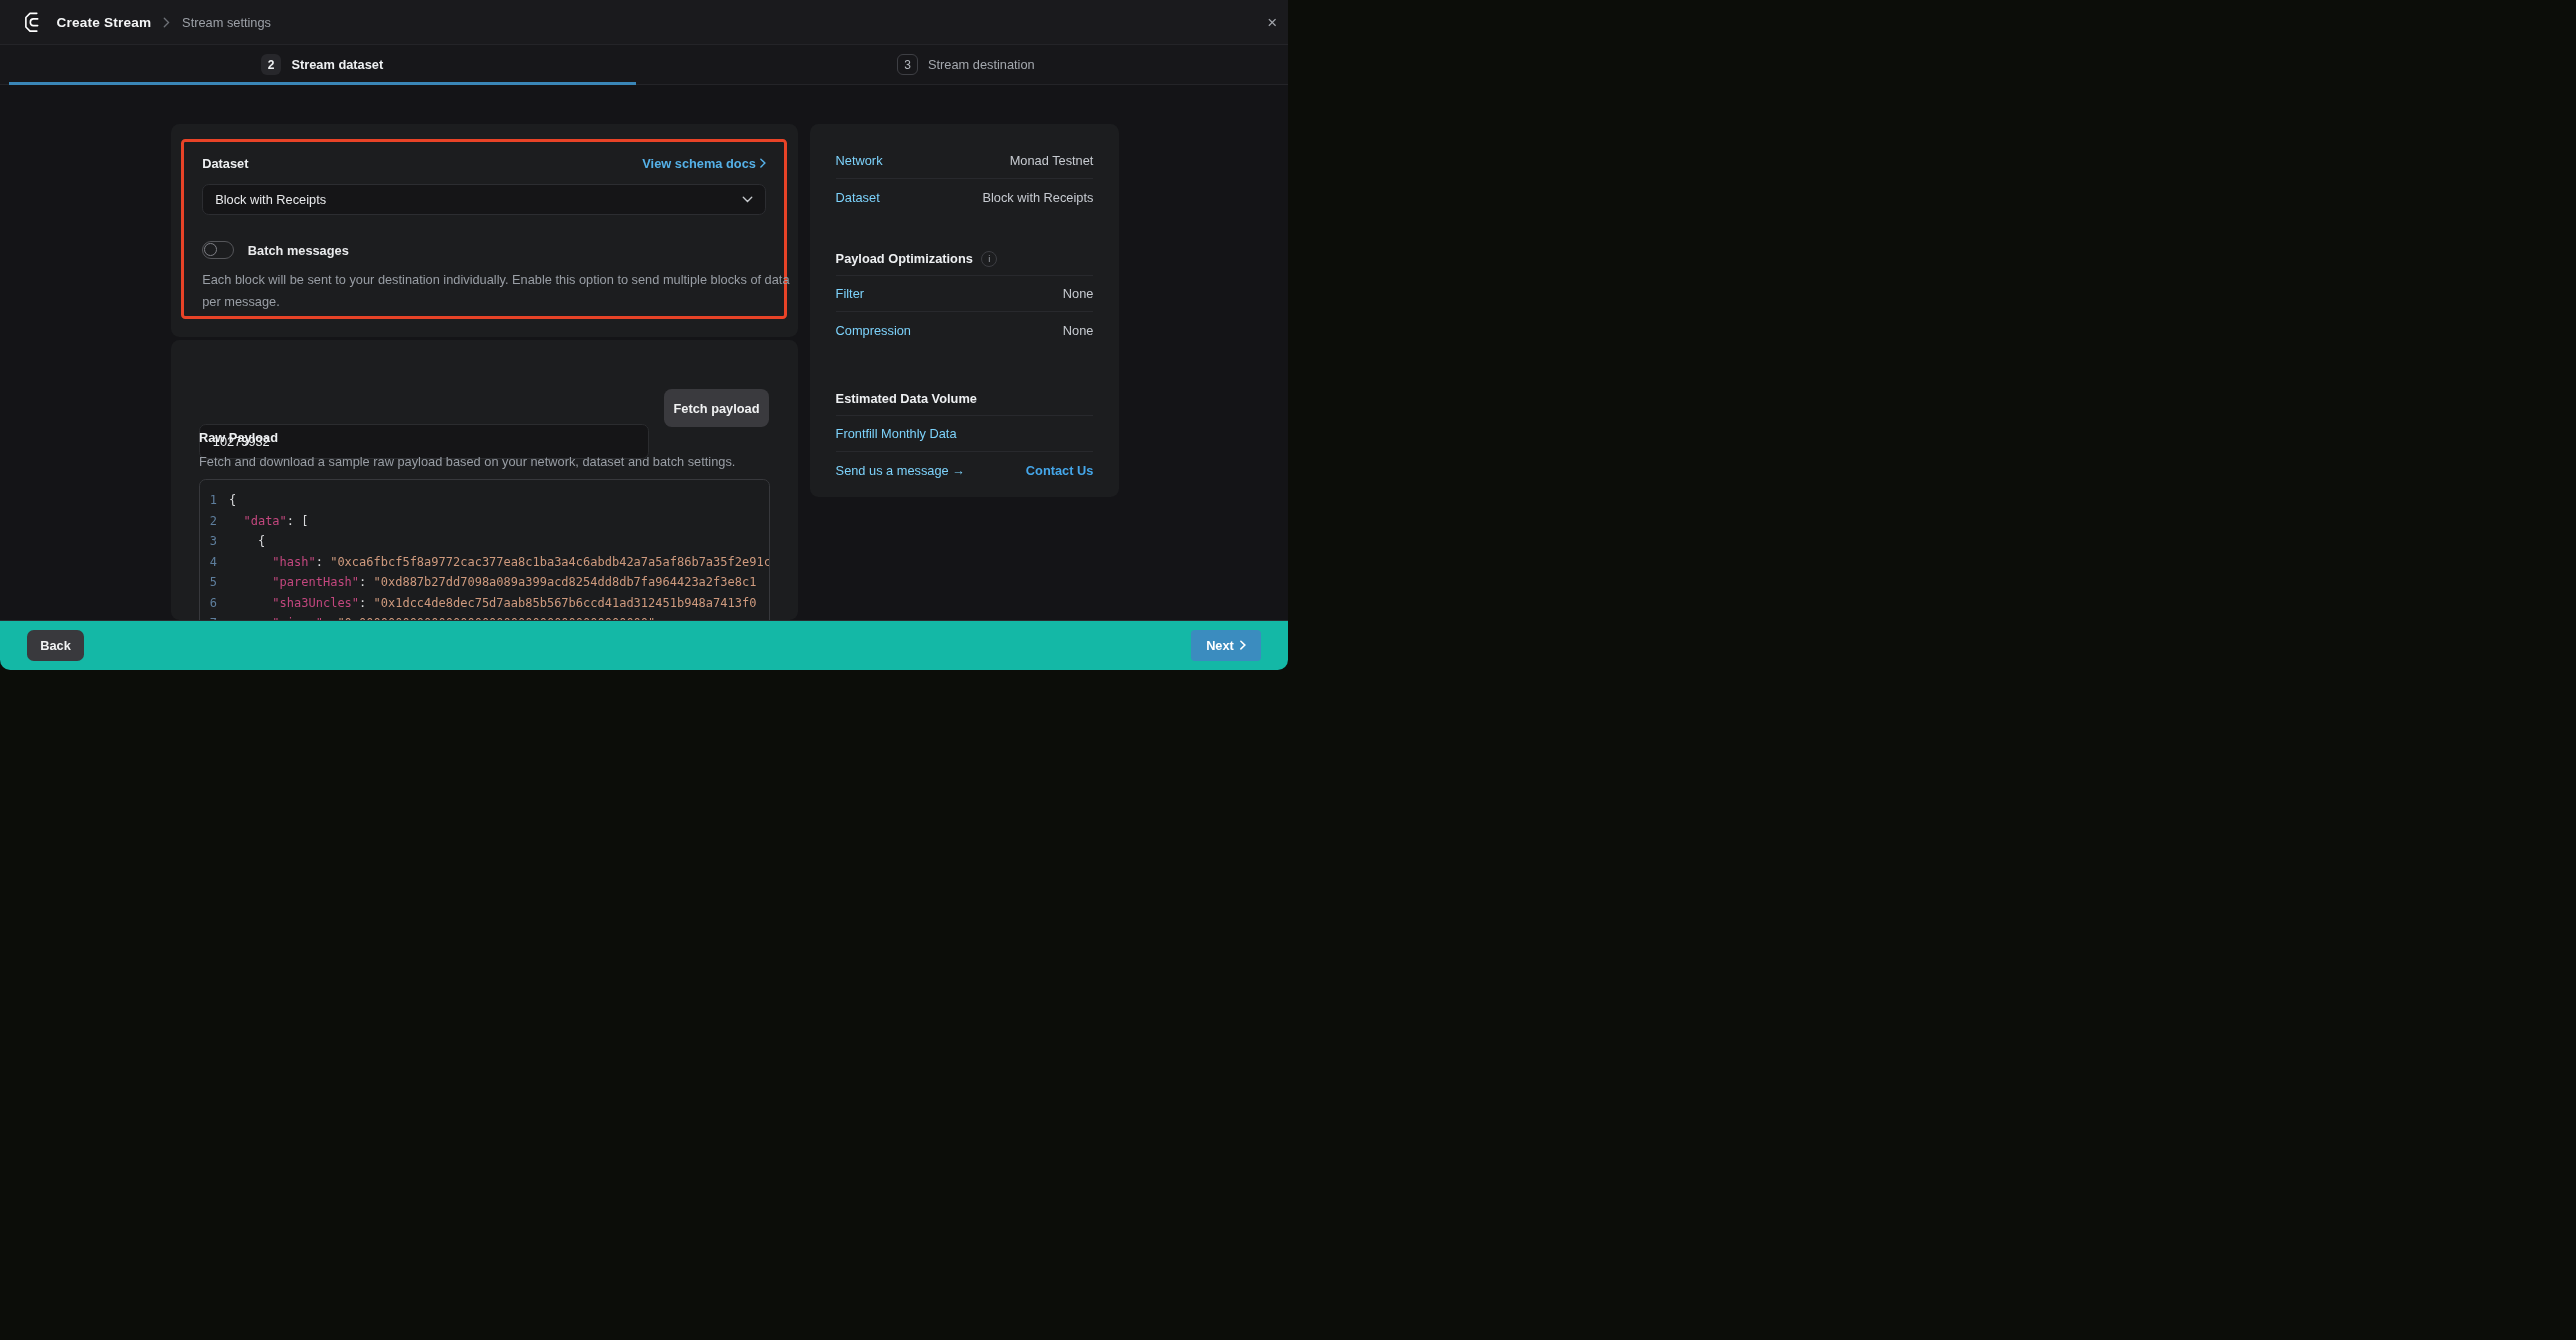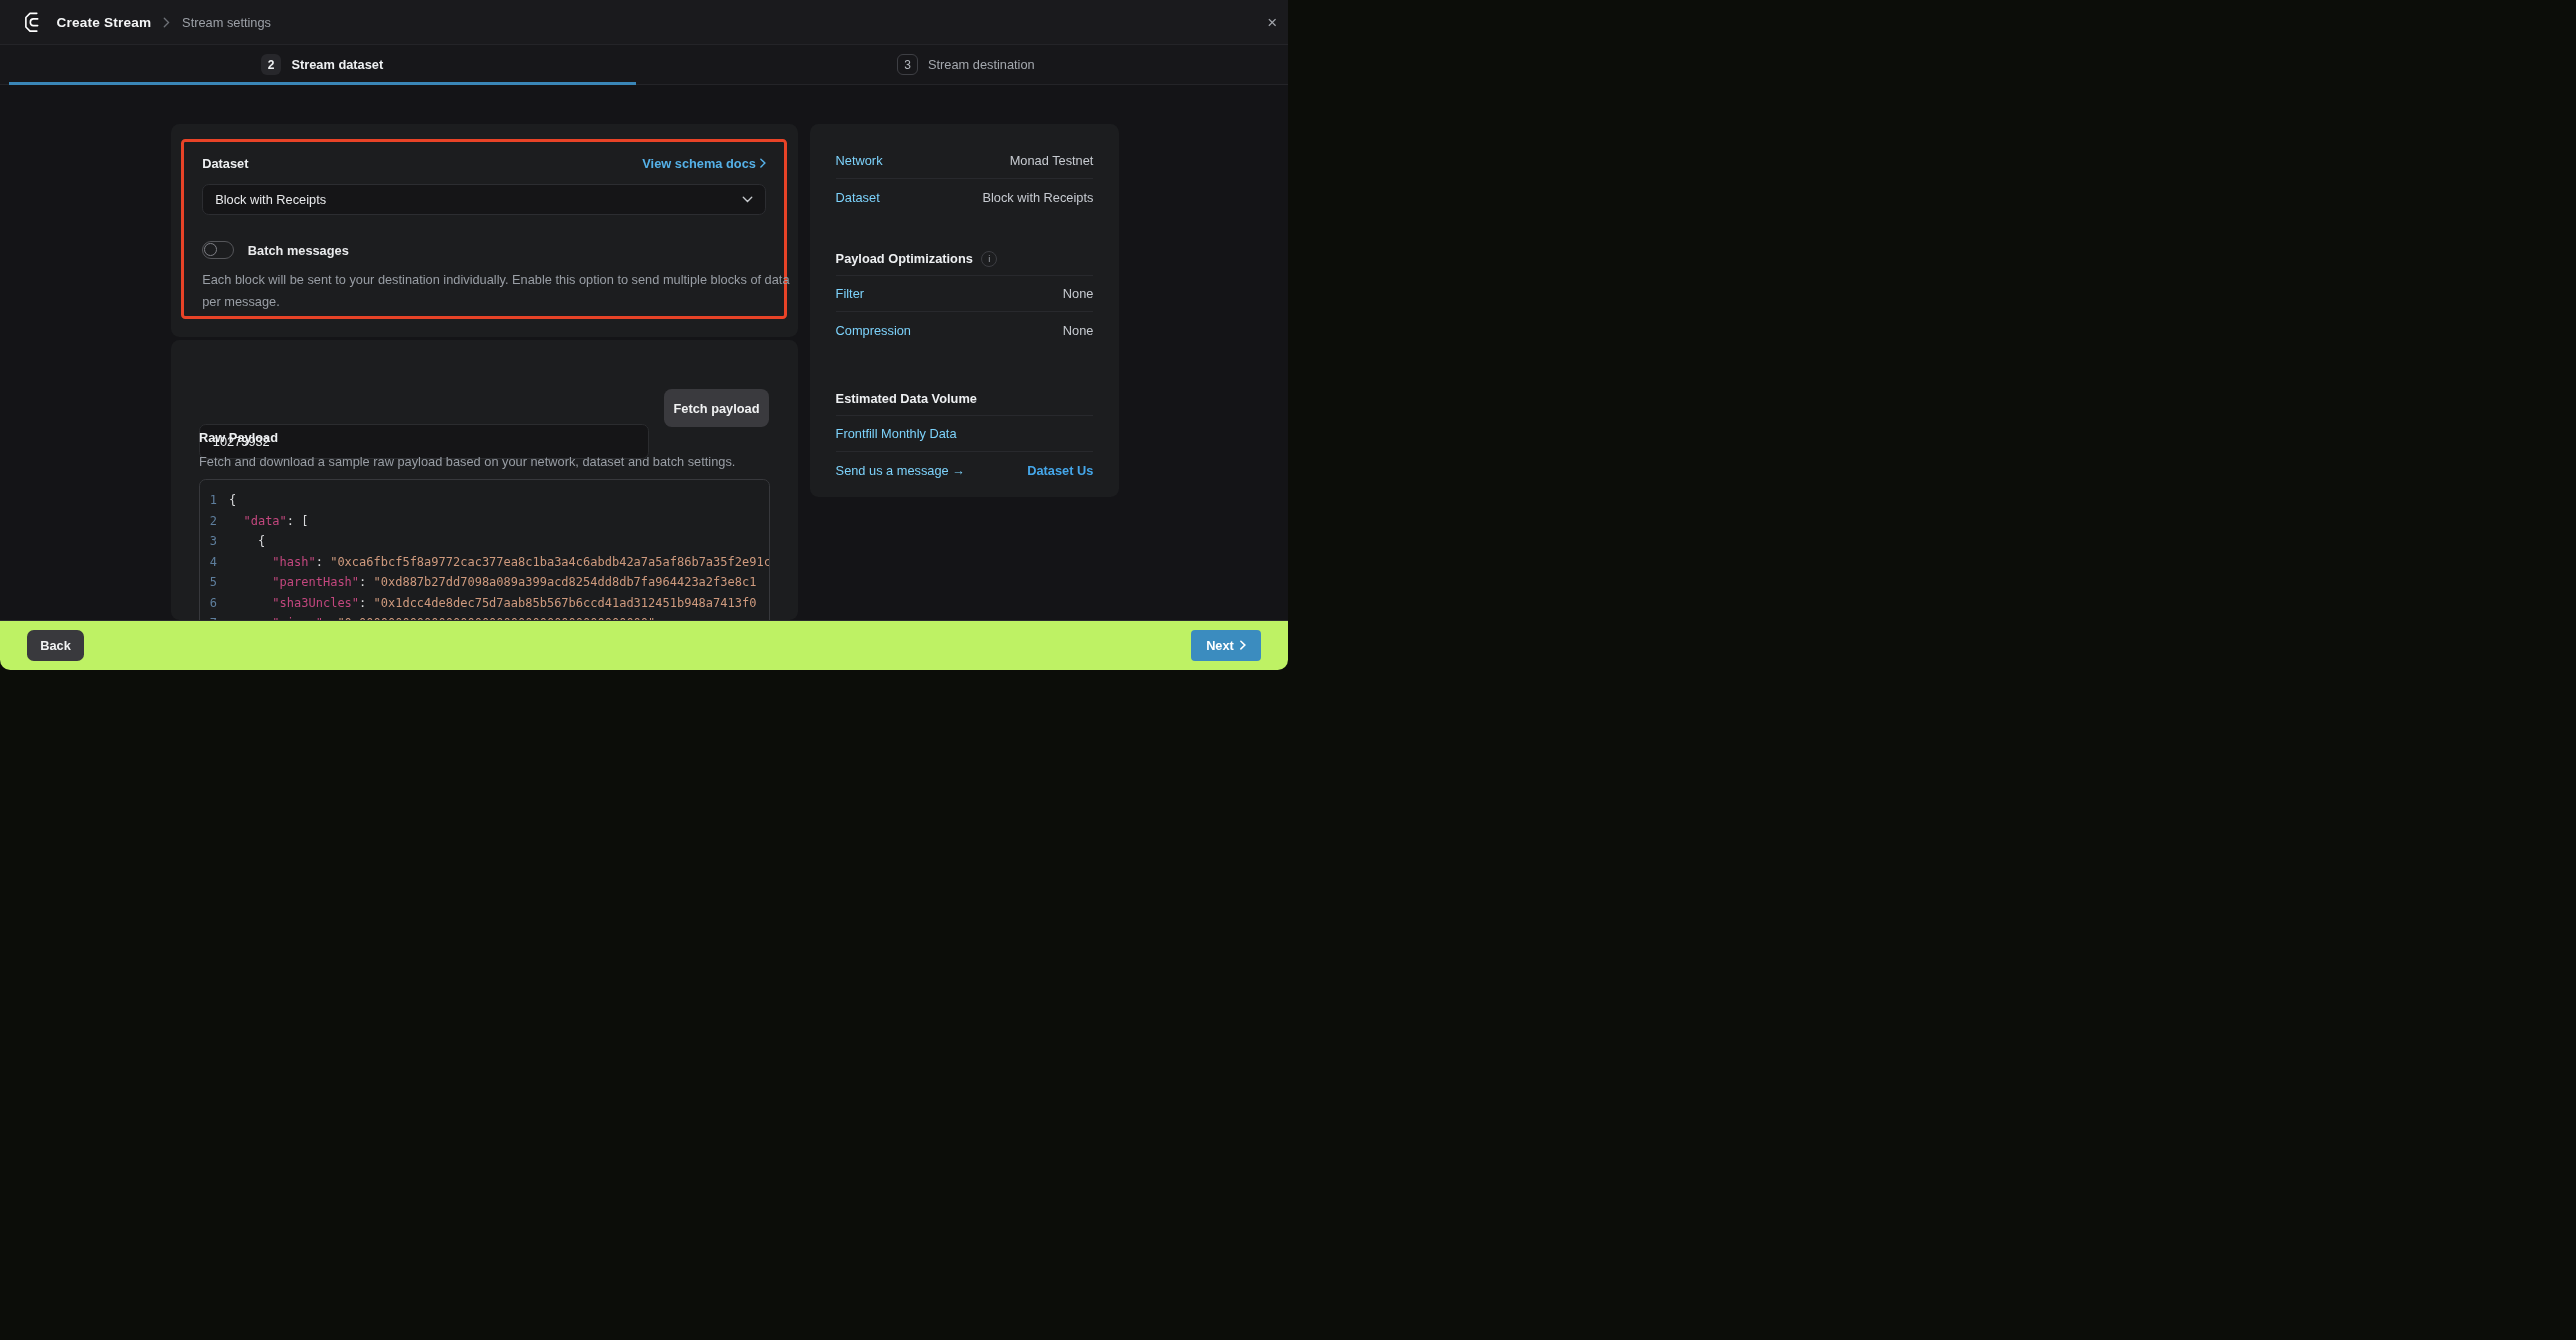--- a/index.html
+++ b/index.html
@@ -81,21 +81,21 @@
   .sum-value { color:#c7cbd1; font-size:12.8px; }
   .sum-header { display:flex; align-items:center; gap:8.5px; height:34px;
                 border-bottom:0.9px solid #28292d; }
   .sum-header-text { color:#eef0f2; font-size:12.8px; font-weight:bold; }
   .spacer32 { height:27px; } .spacer40 { height:34px; }
   .info-circle { width:16px; height:16px; border-radius:50%; border:0.9px solid #3c3d42; color:#9ba0a6;
                  font-size:9.4px; display:flex; align-items:center; justify-content:center; cursor:pointer; }
   .contact-link { color:#45a7ea; font-size:12.8px; font-weight:bold; cursor:pointer; }
 
   
-  .footer { position:absolute; left:0; top:620px; width:100%; height:50px; background:#bef264;
+  .footer { position:absolute; left:0; top:620px; width:100%; height:50px; background:#14b8a6;
             border-top:0.9px solid #2b2b2f; display:flex; align-items:center; padding:0 27px; }
   .back-btn { width:57px; height:31px; background:#39393d; color:#f1f2f3; border:none; border-radius:6.8px;
               font-size:12.8px; font-weight:bold; cursor:pointer; font-family:"Liberation Sans", sans-serif; }
   .next-btn { margin-left:auto; width:70px; height:31px; background:#3b8cbf; color:#fff; border:none;
               border-radius:4px; font-size:12.8px; font-weight:bold; cursor:pointer; display:flex;
               align-items:center; justify-content:center; gap:6px; font-family:"Liberation Sans", sans-serif; }
   svg.chev { display:block; }
 </style>
 </head>
 <body>
@@ -199,21 +199,21 @@
     </div>
     <div class="spacer40"></div>
     <div class="sum-header">
       <span class="sum-header-text">Estimated Data Volume</span>
     </div>
     <div class="sum-row">
       <span class="sum-label">Frontfill Monthly Data</span>
     </div>
     <div class="sum-row last">
       <span class="sum-label">Send us a message →</span>
-      <span class="contact-link">Dataset Us</span>
+      <span class="contact-link">Contact Us</span>
     </div>
   </div>
 
   <div class="footer">
     <button class="back-btn">Back</button>
     <button class="next-btn">
       <span>Next</span>
       <svg class="chev" width="6" height="10.2" viewBox="0 0 7 12">
           <path d="M1 1.5 L5.7 6 L1 10.5" stroke="#ffffff" stroke-width="1.8" fill="none" stroke-linecap="round"></path>
         </svg>

